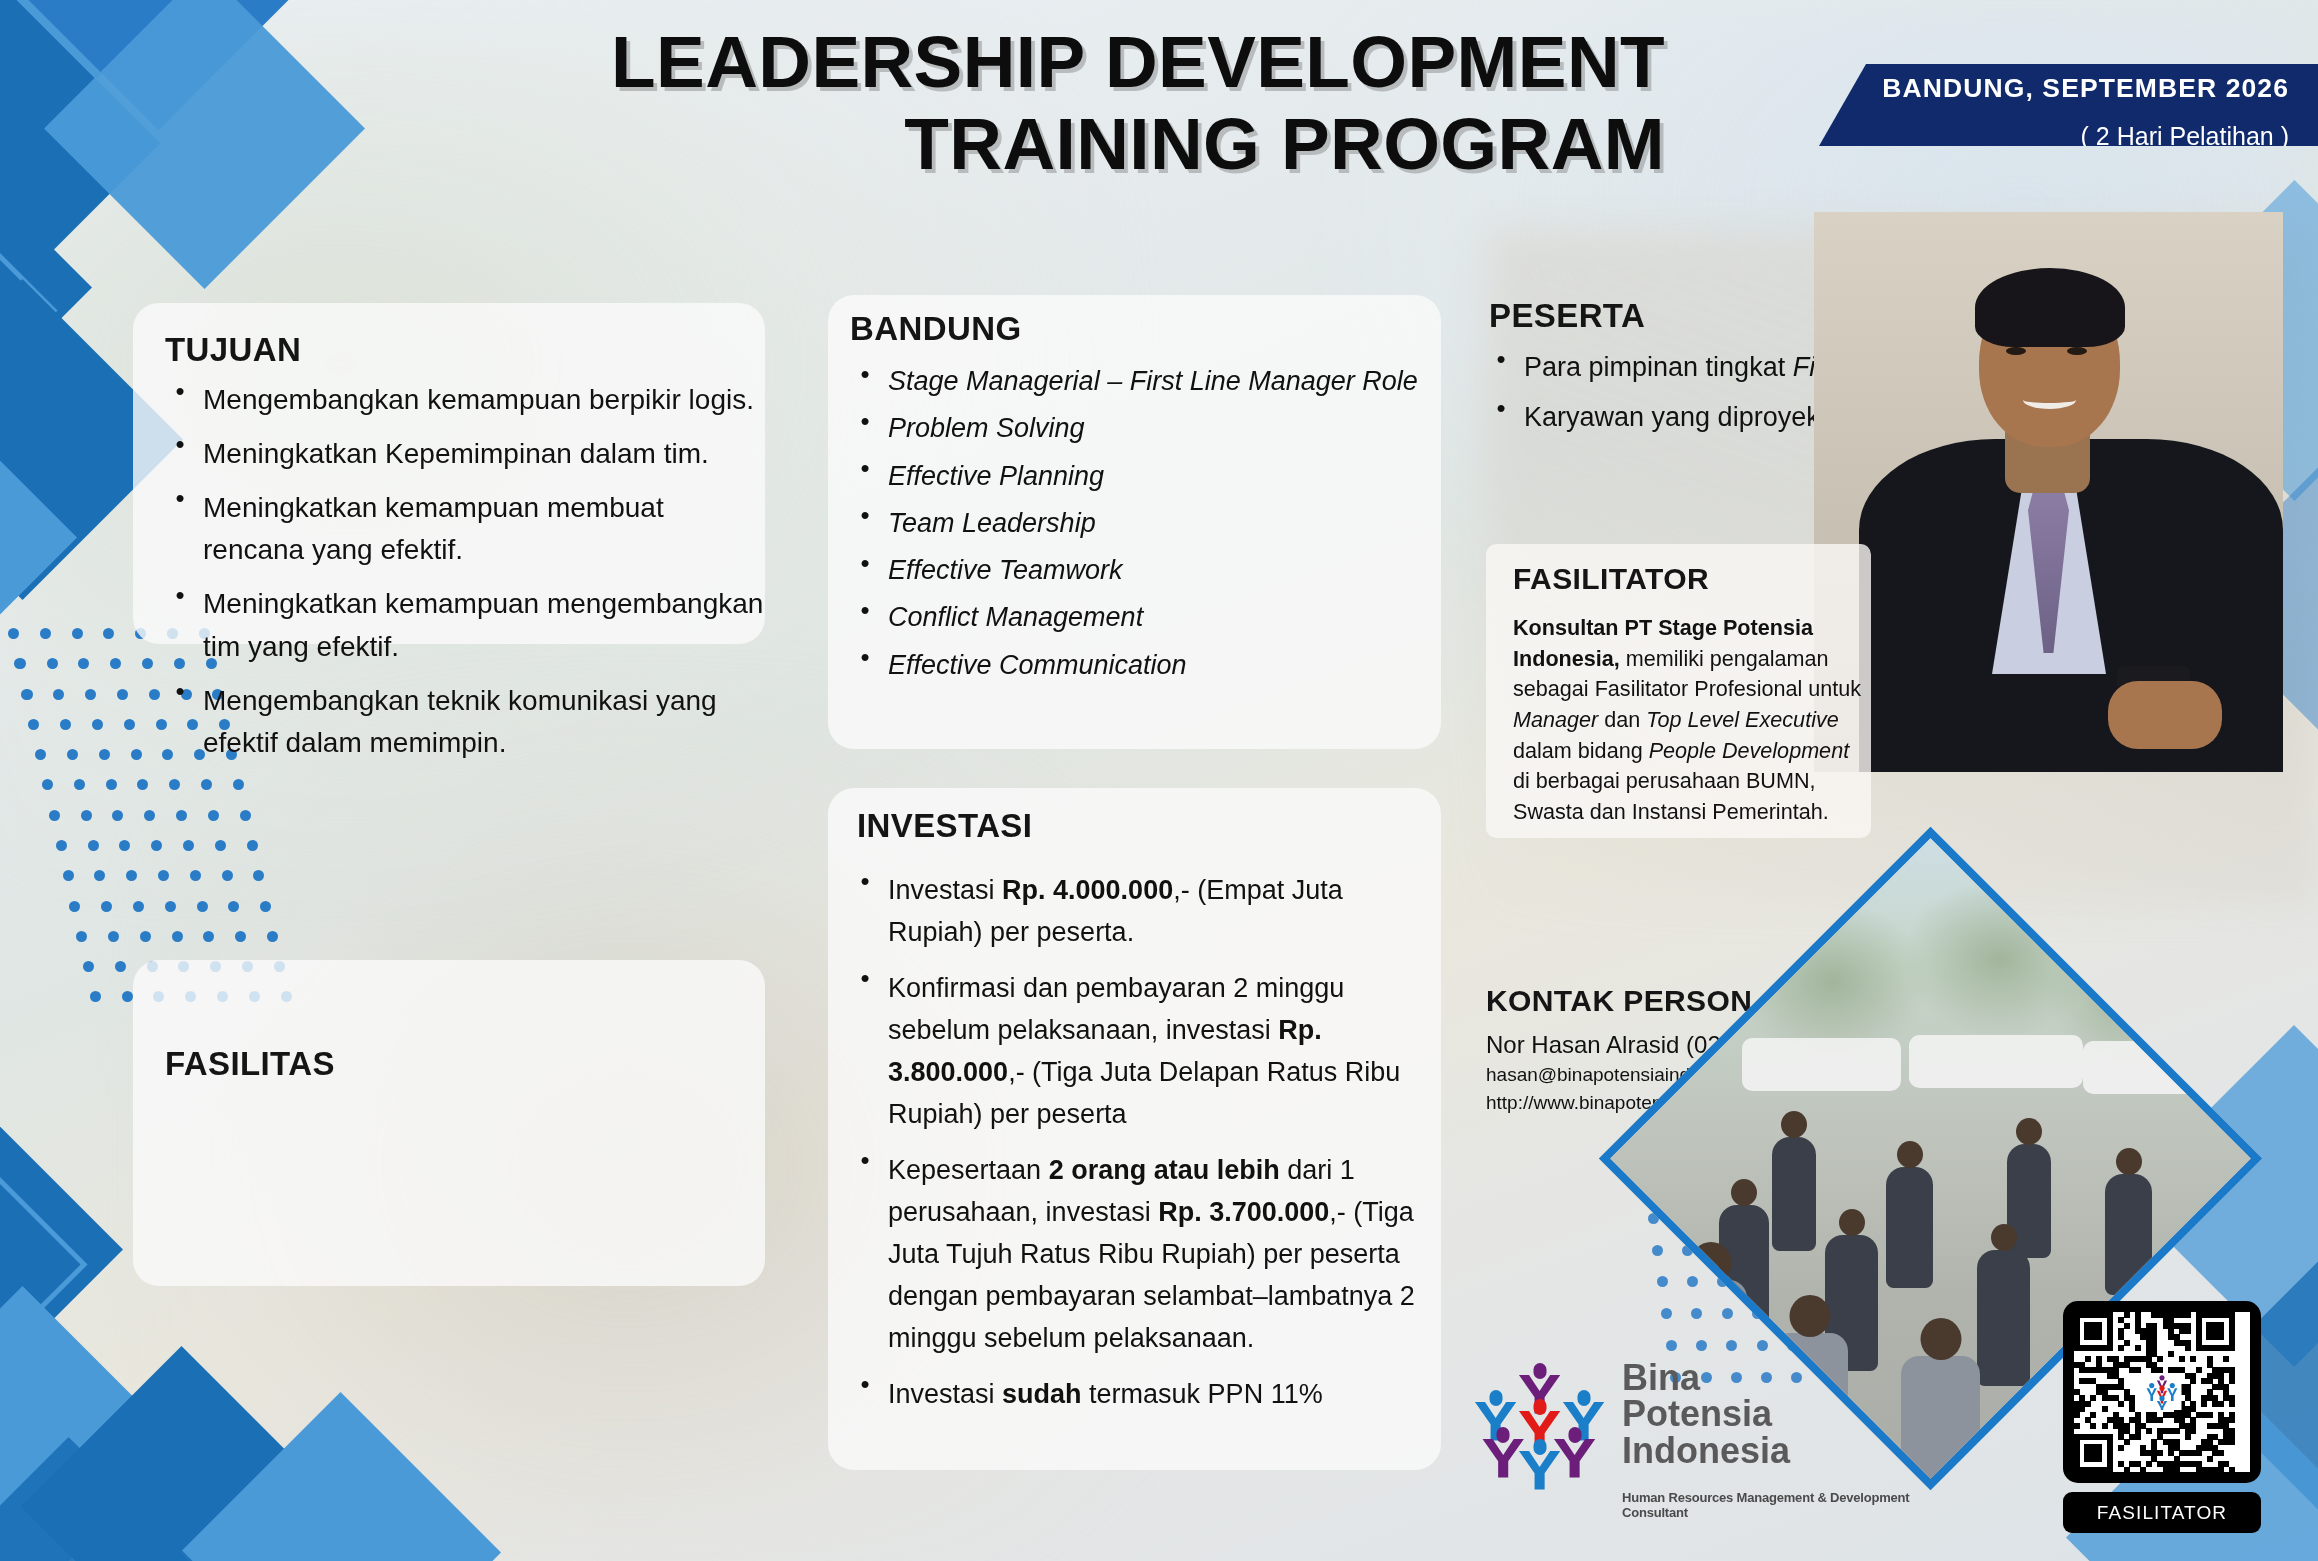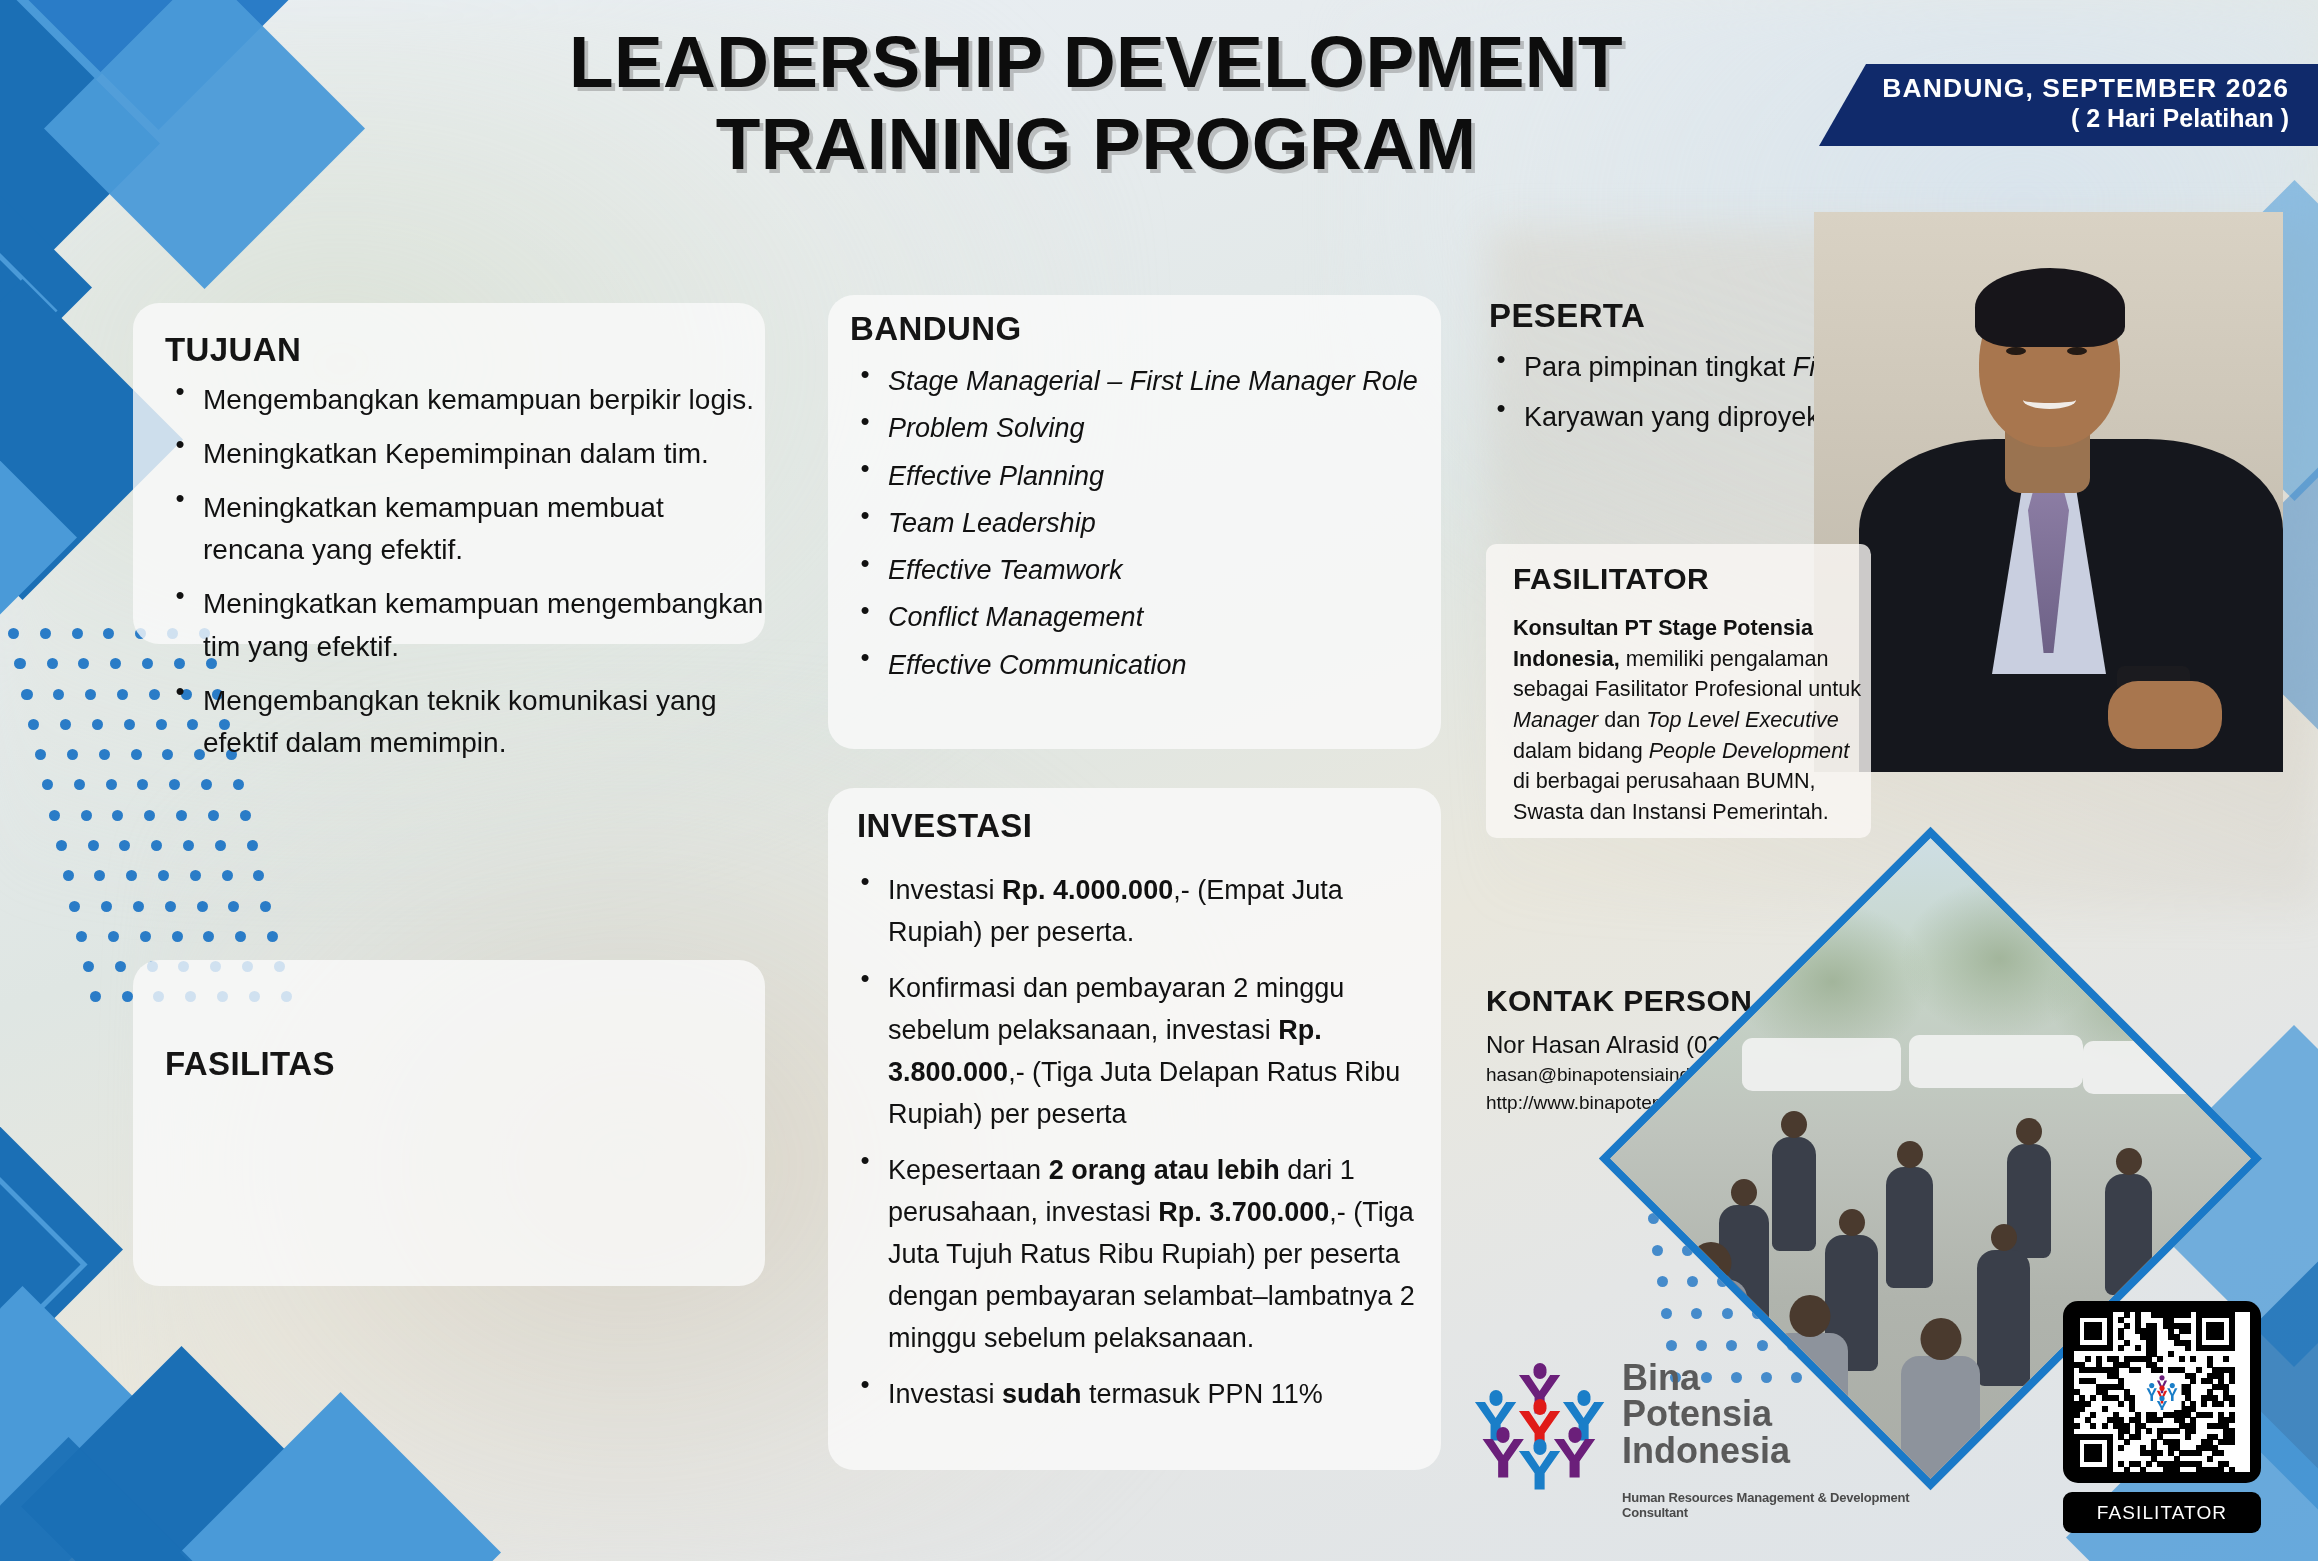--- a/index.html
+++ b/index.html
@@ -72,40 +72,40 @@
   }
   ul.bul > li::before {
     content: "•";
     position: absolute; left: 7.6px; top: -1.5px;
     font-size: 26px; line-height: 1;
   }
   .it { font-style: italic; }
 
   
   #title-block {
-    position: absolute; left: 513px; top: 21px; width: 1166px;
-    text-align: center;
+    position: absolute; left: 499px; top: 21px; width: 1166px;
+    text-align: right;
   }
   #title-block .tl {
     font-size: 73px; font-weight: bold; line-height: 1.12;
     letter-spacing: 0.4px;
     color: #0d0d0d;
     text-shadow: 3.8px 3.8px 0 rgba(110,110,110,.38);
     white-space: nowrap;
   }
 
   #date-banner {
     position: absolute; right: 0; top: 64px; width: 500px; height: 82px;
     background: #102a6b;
     clip-path: polygon(47px 0, 100% 0, 100% 100%, 0 100%);
     color: #fff; text-align: right;
     padding: 9px 30px 0 0;
   }
   #date-banner .l1 { font-size: 26.5px; font-weight: bold; letter-spacing: 1.1px; }
-  #date-banner .l2 { font-size: 25px; font-weight: bold; margin-top: 0; }
+  #date-banner .l2 { font-size: 25px; font-weight: normal; margin-top: 18px; }
 
   
   #card-left-top { left: 133px; top: 303px; width: 632px; height: 341px; }
   #card-left-bot { left: 133px; top: 960px; width: 632px; height: 326px; }
 
   #tujuan-h { position: absolute; left: 165px; top: 331px; font-size: 33px; }
   #tujuan-list {
     position: absolute; left: 168px; top: 379px; width: 598px;
     font-size: 28px; line-height: 1.52;
   }

